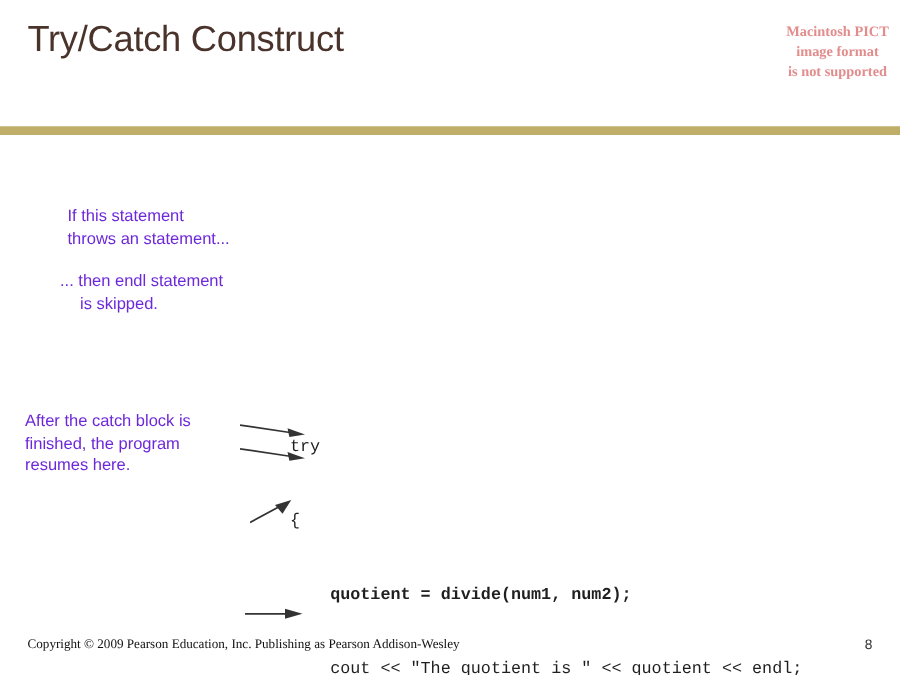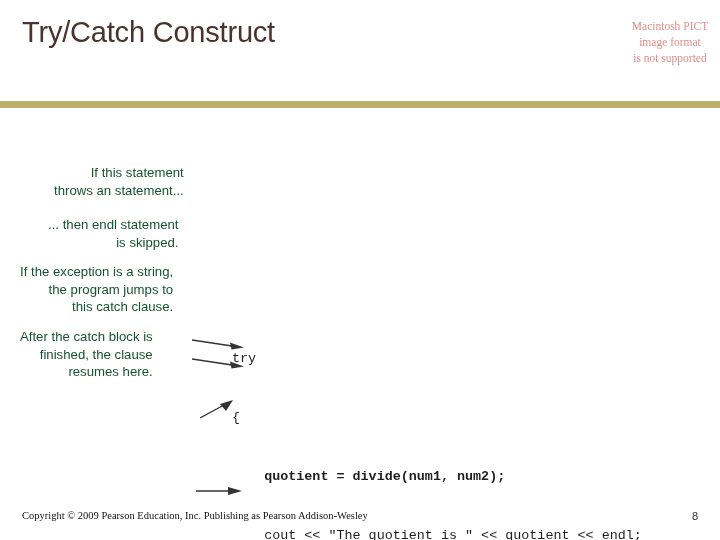--- a/index.html
+++ b/index.html
@@ -35,21 +35,21 @@
   
   #pict-placeholder {
     position: absolute;
     right: 0px;
     top: 18px;
     width: 100px;
     text-align: center;
     color: #e28c8c;
     font-size: 11.5px;
     line-height: 16px;
-    font-weight: 400;
+    font-weight: 700;
     font-family: "Liberation Serif", serif;
   }
   #pict-placeholder .pict-line {
     display: block;
     white-space: nowrap;
   }
 
   
   #title-divider {
     position: absolute;
@@ -65,25 +65,24 @@
     position: absolute;
     left: 0;
     top: 150px;
     width: 720px;
     height: 245px;
   }
 
   
   .annotation {
     position: absolute;
-    color: #14532d;
+    color: #6d28d9;
     font-size: 13.2px;
     line-height: 17.5px;
     font-family: "Liberation Sans", sans-serif;
-    text-align: right;
   }
   .annotation .ann-line {
     display: block;
     white-space: nowrap;
   }
   .annotation .ann-line.indent {
     padding-left: 16px;
   }
 
   #annotation-1 { left: 54px; top: 14px; }
@@ -158,29 +157,24 @@
   <div class="annotation" id="annotation-1">
     <span class="ann-line">If this statement</span>
     <span class="ann-line">throws an statement...</span>
   </div>
 
   <div class="annotation" id="annotation-2">
     <span class="ann-line">... then endl statement</span>
     <span class="ann-line indent">is skipped.</span>
   </div>
 
-  <div class="annotation" id="annotation-3">
-    <span class="ann-line">If the exception is a string,</span>
-    <span class="ann-line">the program jumps to</span>
-    <span class="ann-line">this catch clause.</span>
-  </div>
 
   <div class="annotation" id="annotation-4">
     <span class="ann-line">After the catch block is</span>
-    <span class="ann-line">finished, the clause</span>
+    <span class="ann-line">finished, the program</span>
     <span class="ann-line">resumes here.</span>
   </div>
 
   <div class="arrow" id="arrow-1">
     <svg width="52" height="14" viewBox="0 0 52 14">
       <line x1="0" y1="2" x2="40" y2="8" stroke="#333" stroke-width="1.4"></line>
       <polygon points="52,9.5 38,4.5 39.5,11.5" fill="#333"></polygon>
     </svg>
   </div>
 

